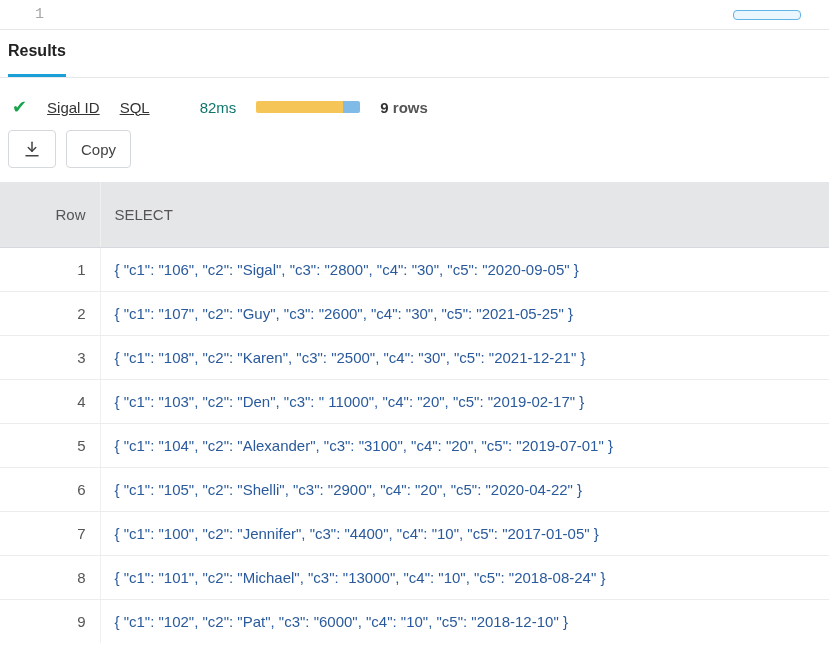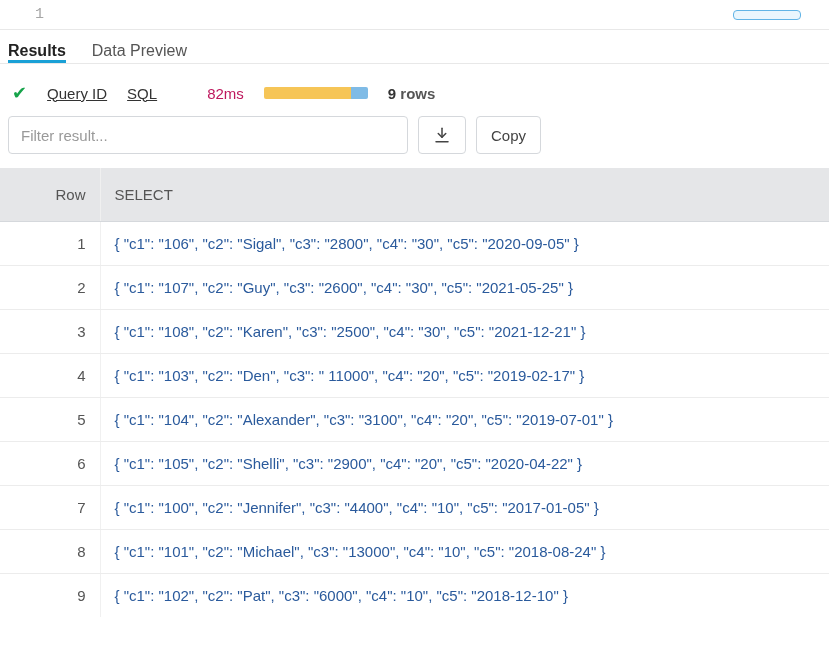--- a/index.html
+++ b/index.html
@@ -45,21 +45,21 @@
   }
 
   .tabs {
     display: flex;
     gap: 26px;
     padding: 12px 8px 0 8px;
     border-bottom: 1px solid #e8e8e8;
     font-size: 16px;
   }
   .tab {
-    padding-bottom: 0;
+    padding-bottom: 14px;
     color: #555;
     cursor: pointer;
   }
   .tab.active {
     font-weight: 700;
     color: #222;
     border-bottom: 3px solid #1aa0d6;
   }
 
   .status-row {
@@ -72,21 +72,21 @@
   .chk {
     color: #16a34a;
     font-size: 18px;
     line-height: 1;
   }
   .underlink {
     text-decoration: underline;
     color: #333;
     cursor: pointer;
   }
-  .timing { color: #be185d; margin-left: 30px; }
+  .timing { color: #0f766e; margin-left: 30px; }
   .bar {
     width: 104px;
     height: 12px;
     border-radius: 2px;
     background: linear-gradient(to right, #f6c557 0 84%, #7fbbe6 84% 100%);
   }
   .rows { color: #555; font-weight: bold; }
   .rows .n { color: #333; }
 
   .controls {
@@ -125,21 +125,21 @@
   table.results {
     width: 100%;
     border-collapse: collapse;
     font-size: 15px;
   }
   table.results thead th {
     background: #e5e6e8;
     color: #555;
     font-weight: 400;
     text-align: left;
-    padding: 18px 14px;
+    padding: 24px 14px;
     border-bottom: 1px solid #d5d8dc;
   }
   table.results thead th.rownum { text-align: right; width: 100px; }
   table.results tbody td {
     padding: 13px 14px;
     border-bottom: 1px solid #ececec;
     vertical-align: middle;
   }
   table.results tbody td.rownum {
     text-align: right;
@@ -155,37 +155,35 @@
 </head>
 <body>
 
 <div class="editor-row">
   <div class="gutter">1</div>
   <div class="indicator"></div>
 </div>
 
 <div class="tabs">
   <div class="tab active">Results</div>
-  <div class="tab">Data Preview</div>
 </div>
 
 <div class="status-row">
   <span class="chk">✔</span>
-  <span class="underlink">Query ID</span>
+  <span class="underlink">Sigal ID</span>
   <span class="underlink">SQL</span>
   <span class="timing">82ms</span>
   <div class="bar"></div>
   <span class="rows">
     <span class="n">9</span>
     <span>rows</span>
   </span>
 </div>
 
 <div class="controls">
-  <input class="filter-input" type="text" placeholder="Filter result..." style="">
   <button class="btn" aria-label="Download">
     <svg width="18" height="18" viewBox="0 0 24 24" fill="none" stroke="#444" stroke-width="2" stroke-linecap="round" stroke-linejoin="round">
       <path d="M12 3v12"></path>
         <path d="M7 10l5 5 5-5"></path>
         <path d="M4 21h16"></path>
     </svg>
   </button>
   <button class="btn">Copy</button>
 </div>
 

